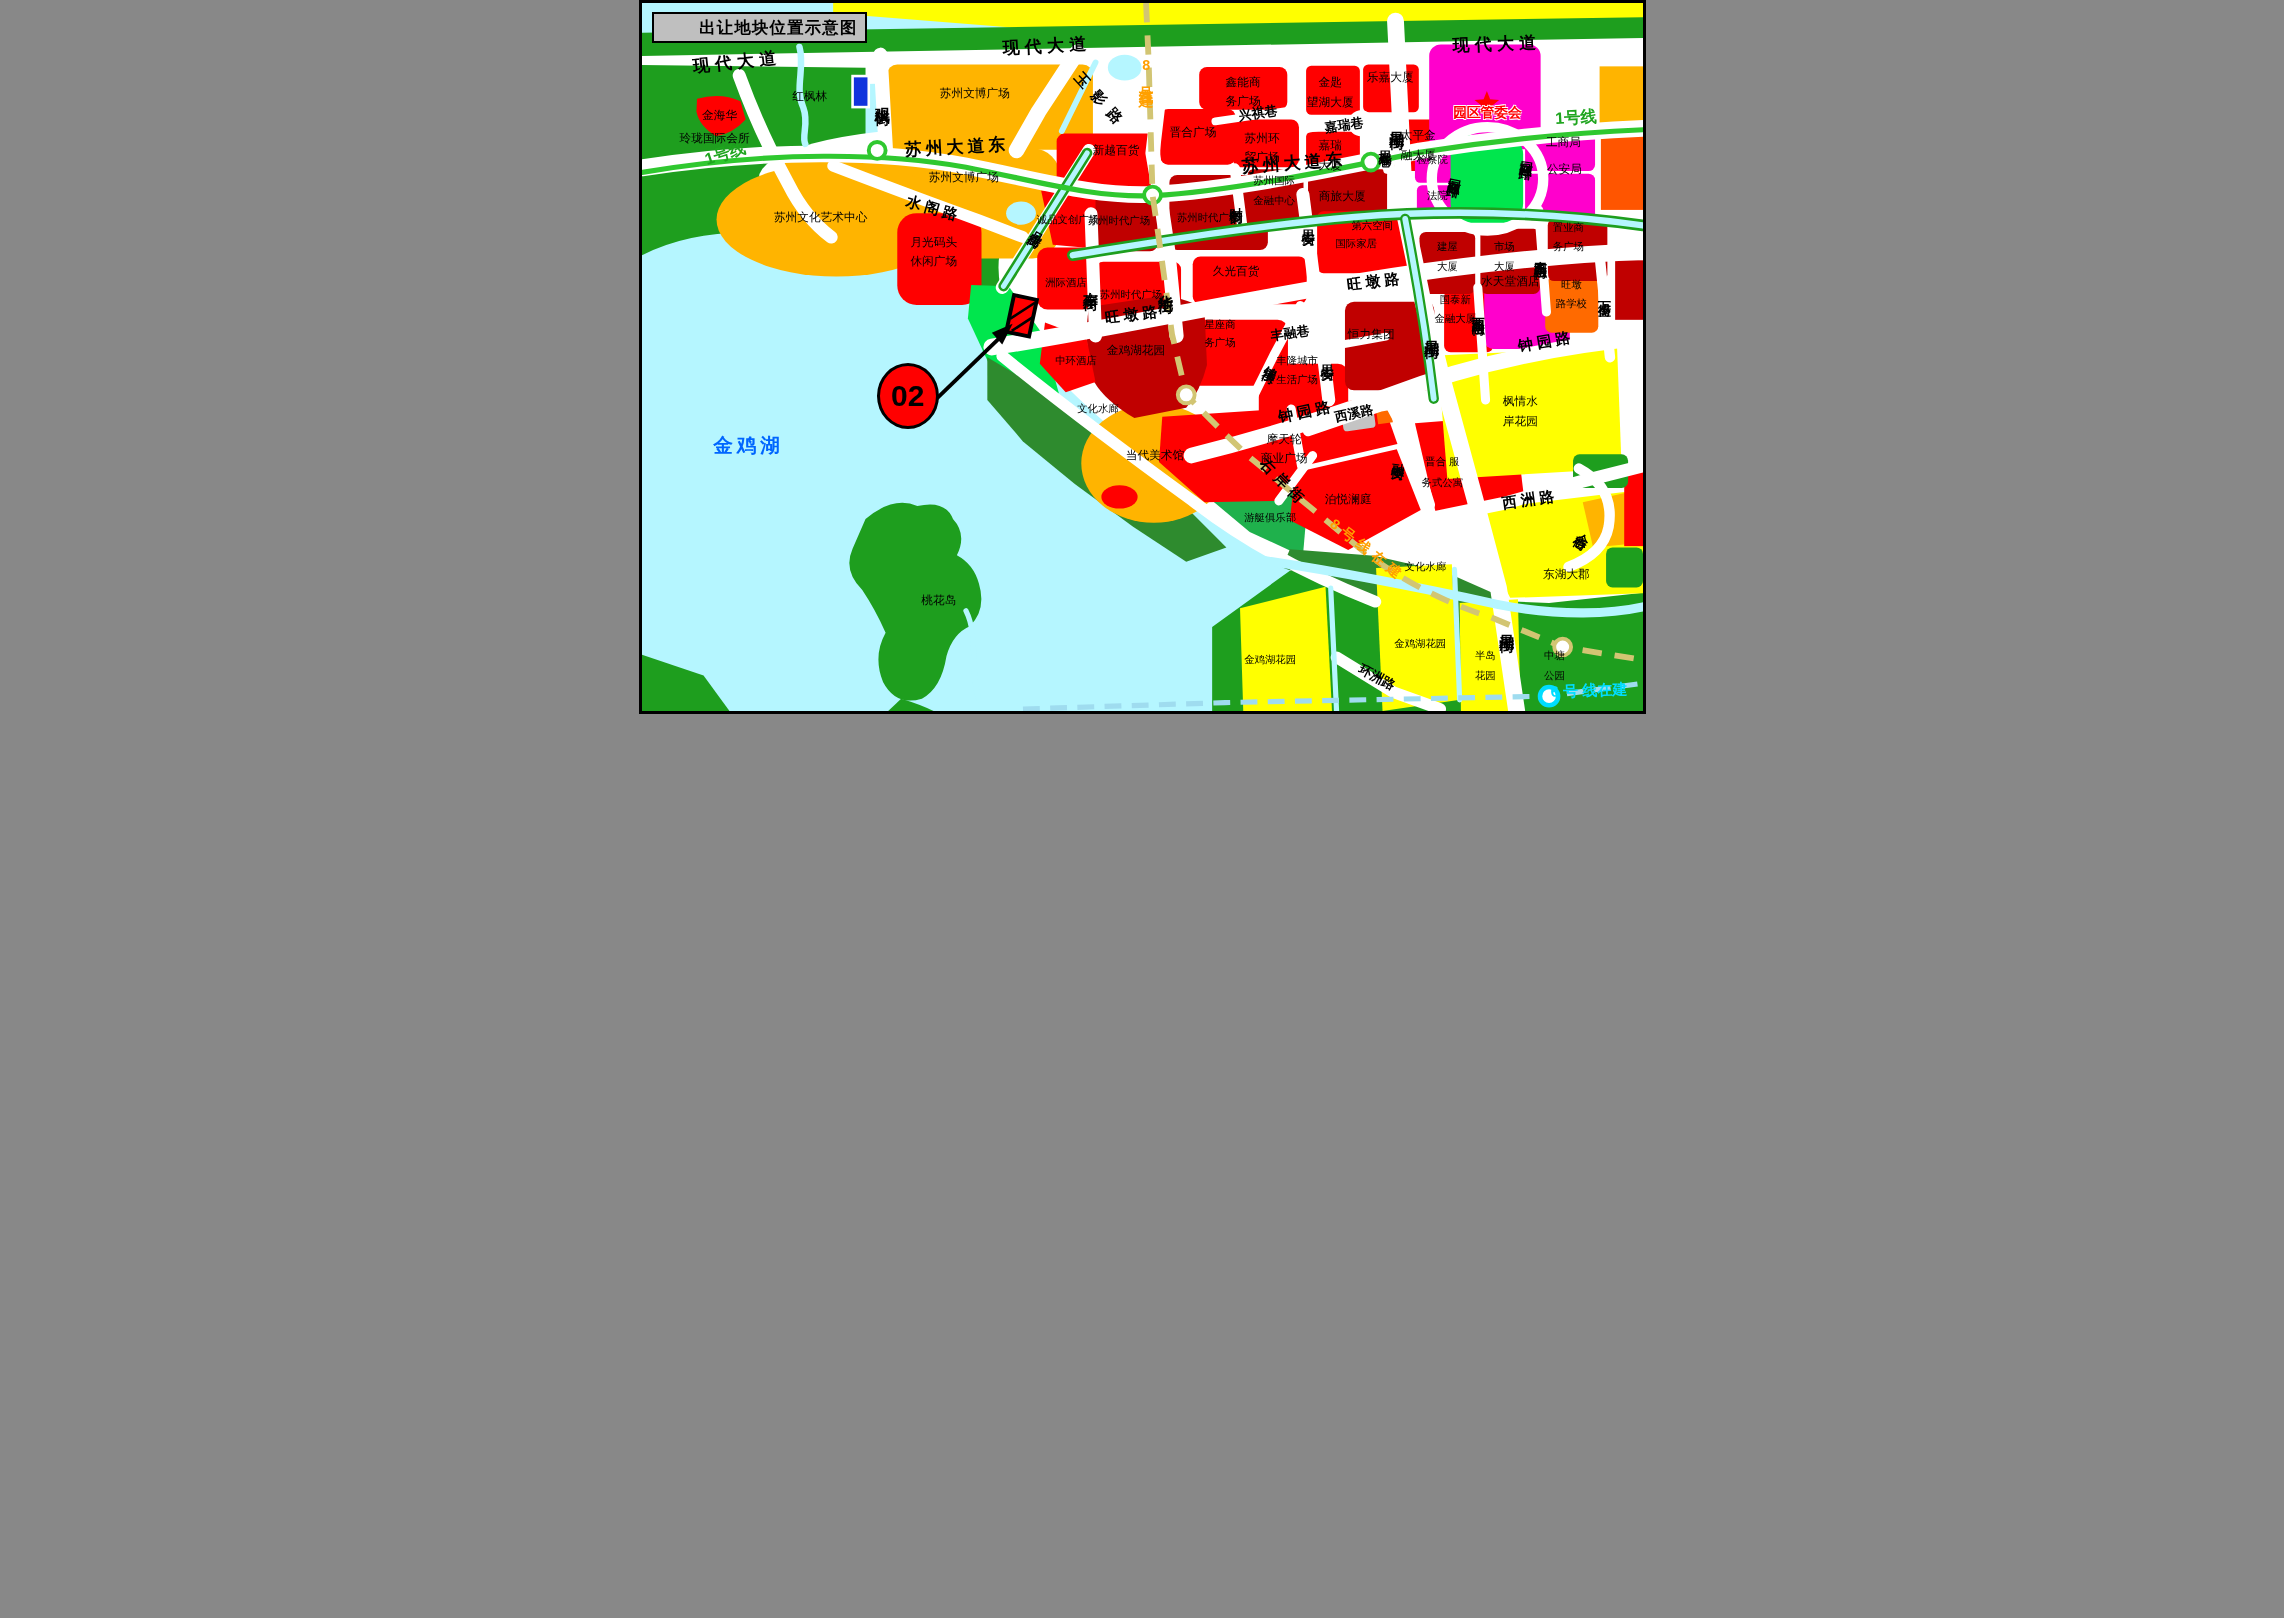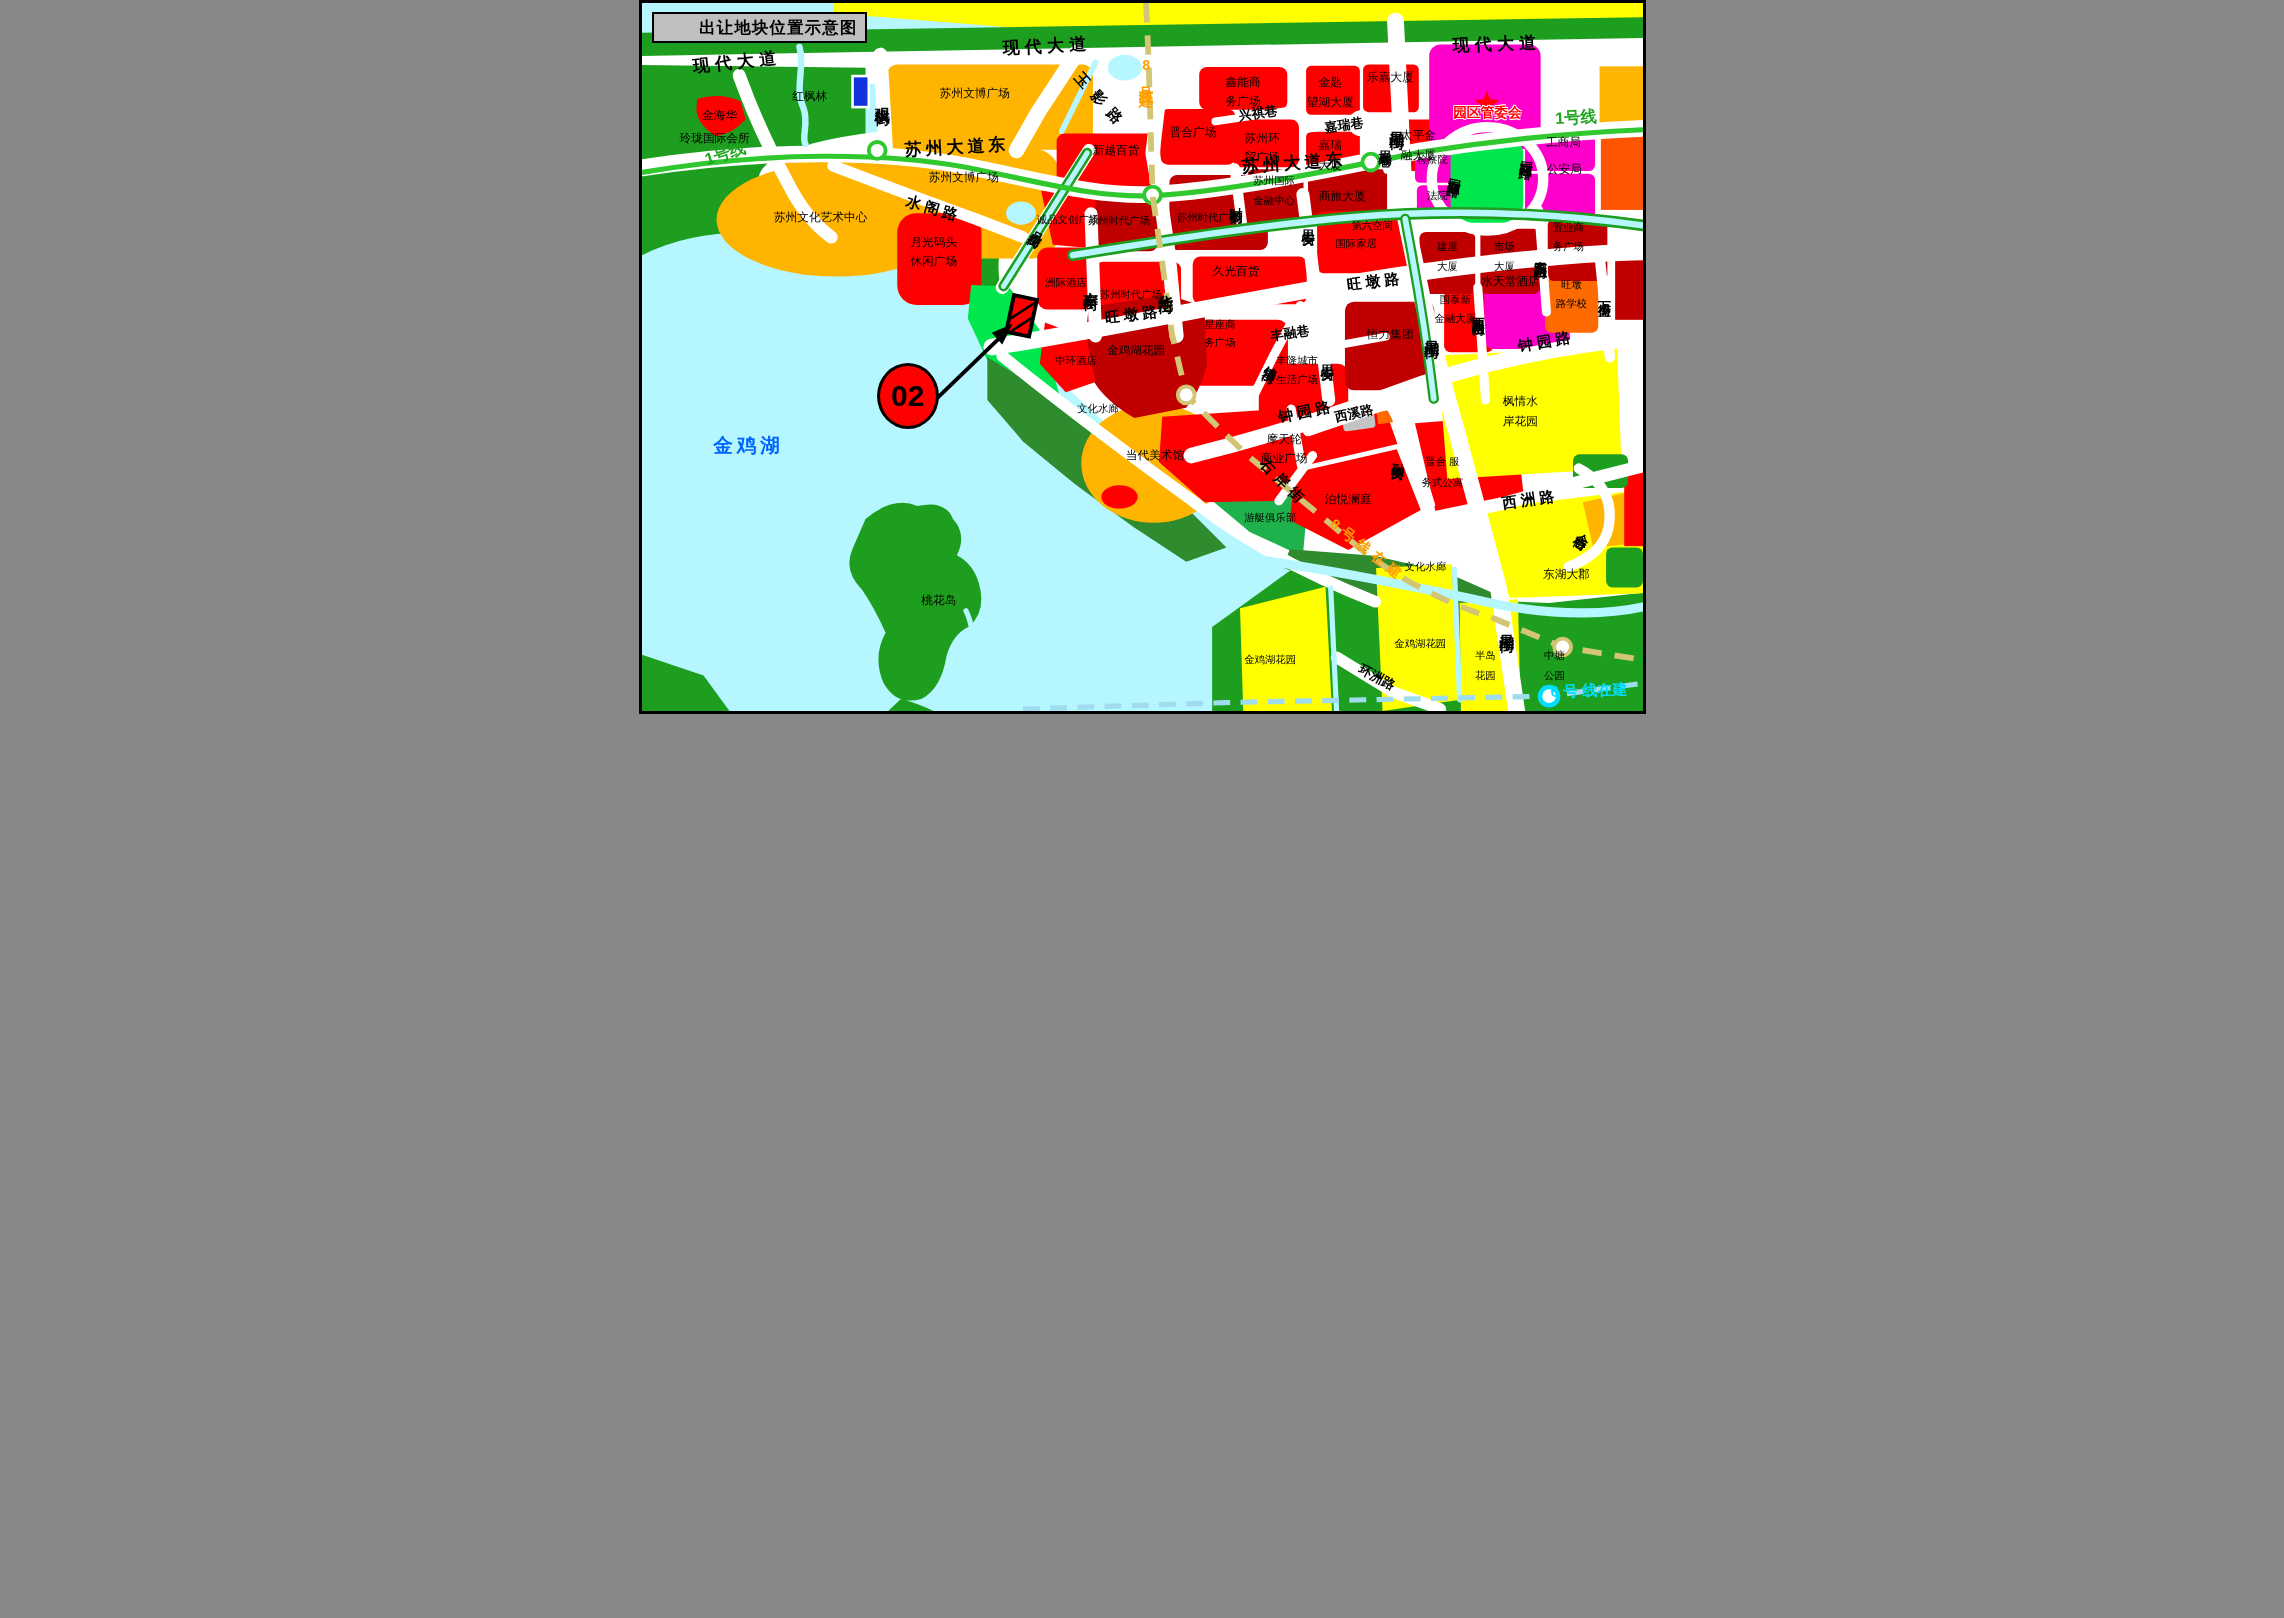--- a/index.html
+++ b/index.html
@@ -294,21 +294,21 @@
       <div class="lbl bk" style="left: 59.4%; top: 37.8%; transform: translate(-50%, -50%) rotate(0deg);">久光百货</div>
       <div class="lbl bksm" style="left: 71.4%; top: 31.5%; transform: translate(-50%, -50%) rotate(0deg); margin-left: 16px;">第六空间</div>
       <div class="lbl bksm" style="left: 71.4%; top: 34%; transform: translate(-50%, -50%) rotate(0deg);">国际家居</div>
       <div class="lbl bk" style="left: 49.4%; top: 49%; transform: translate(-50%, -50%) rotate(0deg);">金鸡湖花园</div>
       <div class="lbl bksm" style="left: 43.4%; top: 50.5%; transform: translate(-50%, -50%) rotate(0deg);">中环酒店</div>
       <div class="lbl bksm" style="left: 45.6%; top: 57.3%; transform: translate(-50%, -50%) rotate(0deg);">文化水廊</div>
       <div class="lbl bksm" style="left: 57.8%; top: 45.5%; transform: translate(-50%, -50%) rotate(0deg);">星座商</div>
       <div class="lbl bksm" style="left: 57.8%; top: 48%; transform: translate(-50%, -50%) rotate(0deg);">务广场</div>
       <div class="lbl bksm" style="left: 65.5%; top: 50.5%; transform: translate(-50%, -50%) rotate(0deg);">丰隆城市</div>
       <div class="lbl bksm" style="left: 65.5%; top: 53.2%; transform: translate(-50%, -50%) rotate(0deg);">生活广场</div>
-      <div class="lbl bk" style="left: 72.9%; top: 46.8%; transform: translate(-50%, -50%) rotate(0deg); margin-left: 19px;">恒力集团</div>
+      <div class="lbl bk" style="left: 72.9%; top: 46.8%; transform: translate(-50%, -50%) rotate(0deg);">恒力集团</div>
       <div class="lbl bksm" style="left: 81.3%; top: 42%; transform: translate(-50%, -50%) rotate(0deg);">国泰新</div>
       <div class="lbl bksm" style="left: 81.3%; top: 44.7%; transform: translate(-50%, -50%) rotate(0deg);">金融大厦</div>
       <div class="lbl bk" style="left: 86.8%; top: 39.2%; transform: translate(-50%, -50%) rotate(0deg);">水天堂酒店</div>
       <div class="lbl bksm" style="left: 92.9%; top: 39.8%; transform: translate(-50%, -50%) rotate(0deg);">旺墩</div>
       <div class="lbl bksm" style="left: 92.9%; top: 42.5%; transform: translate(-50%, -50%) rotate(0deg);">路学校</div>
       <div class="lbl bksm" style="left: 92.6%; top: 31.8%; transform: translate(-50%, -50%) rotate(0deg);">置业商</div>
       <div class="lbl bksm" style="left: 92.6%; top: 34.5%; transform: translate(-50%, -50%) rotate(0deg);">务广场</div>
       <div class="lbl bksm" style="left: 86.2%; top: 34.5%; transform: translate(-50%, -50%) rotate(0deg);">市场</div>
       <div class="lbl bksm" style="left: 86.2%; top: 37.3%; transform: translate(-50%, -50%) rotate(0deg);">大厦</div>
       <div class="lbl bksm" style="left: 80.5%; top: 34.5%; transform: translate(-50%, -50%) rotate(0deg); text-align: right;">建屋</div>

